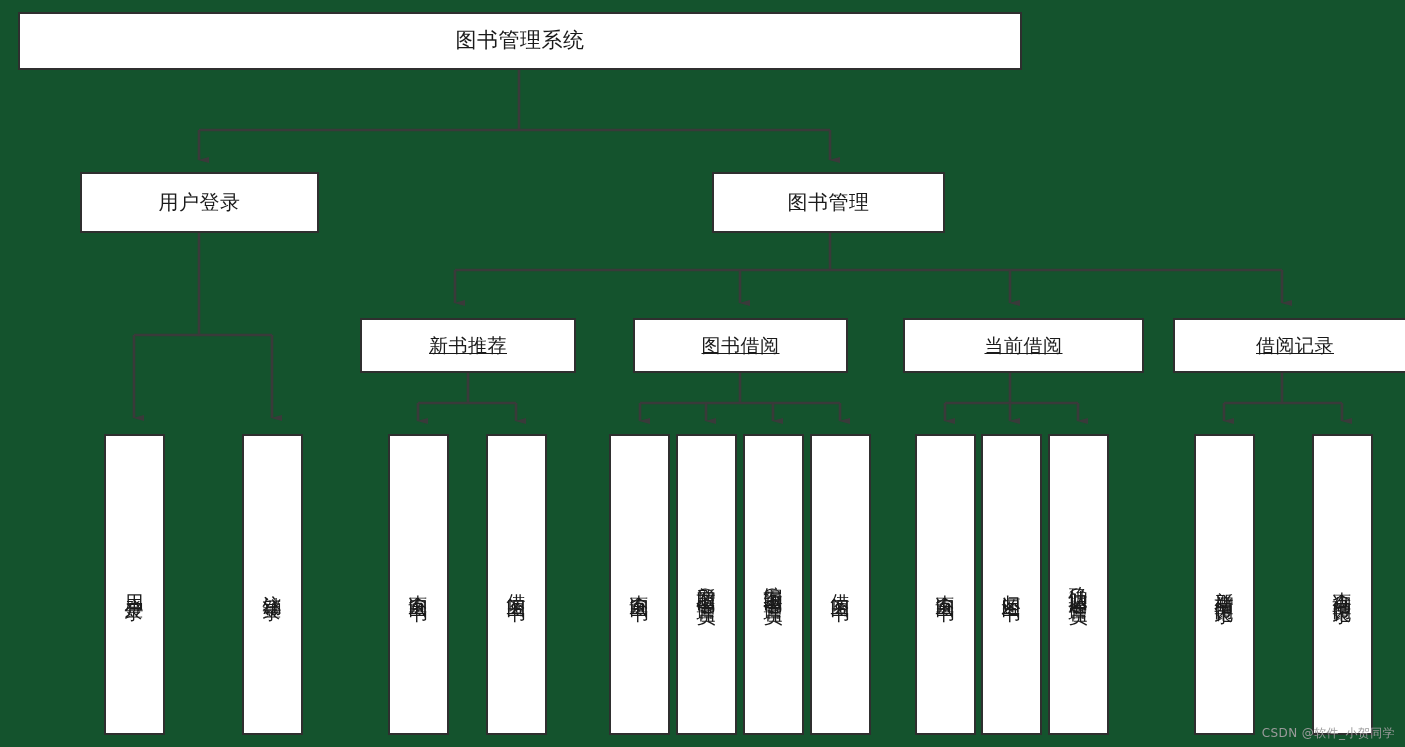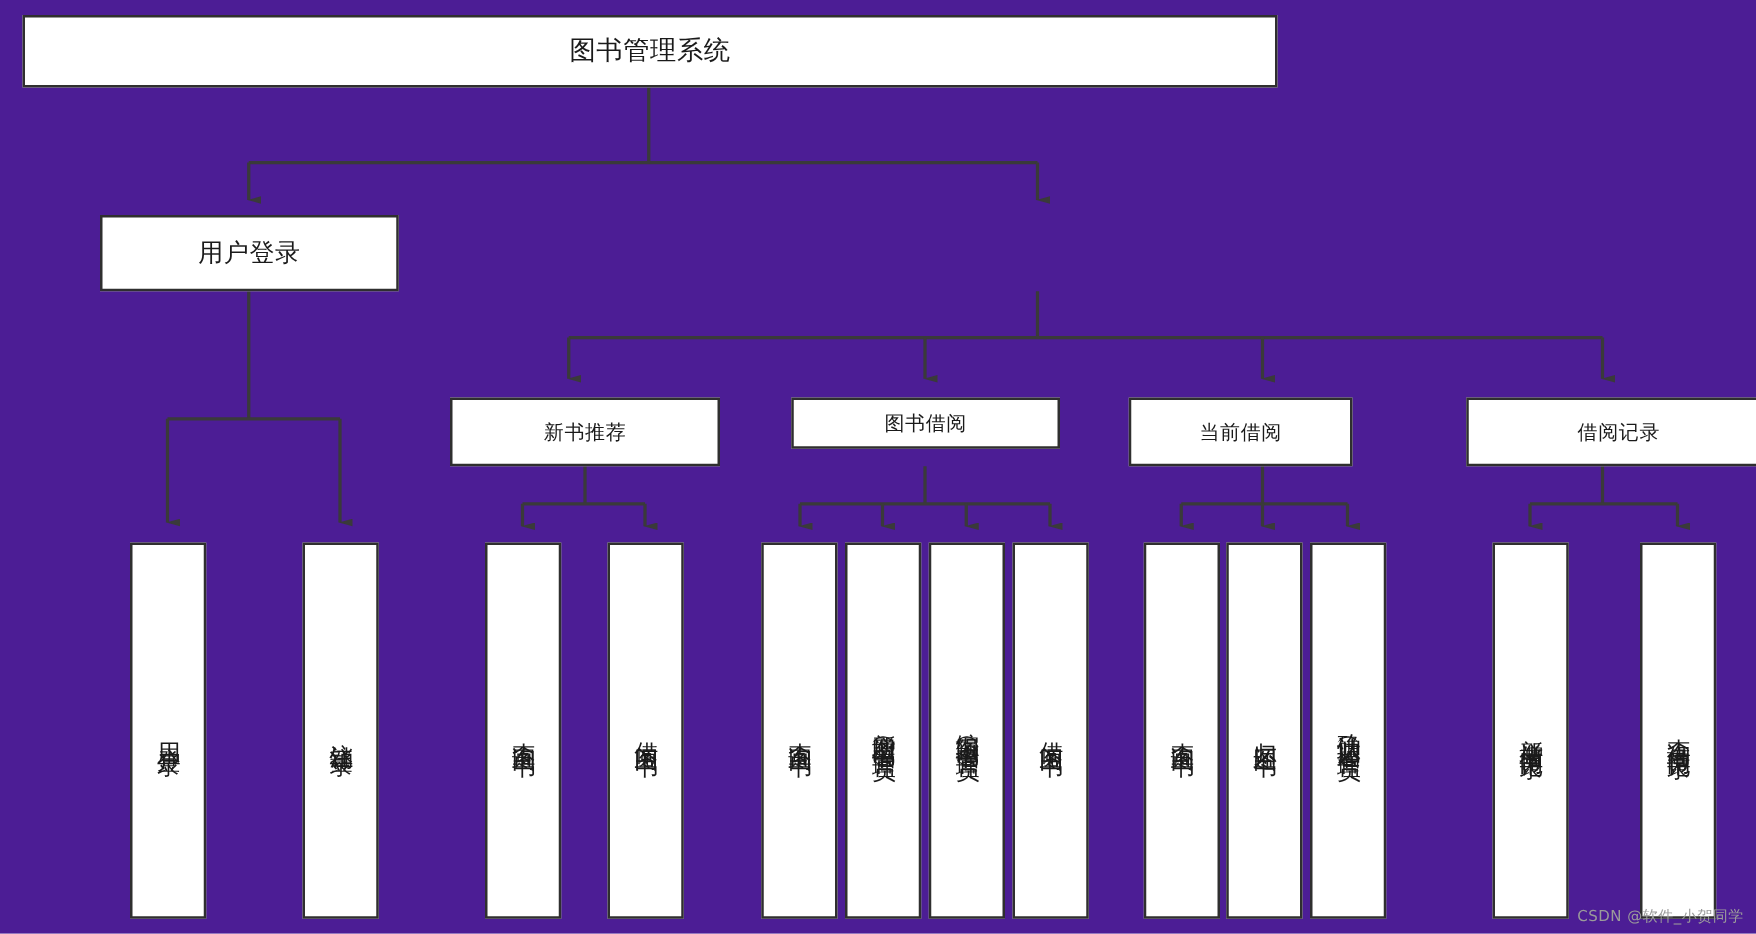--- a/index.html
+++ b/index.html
@@ -8,21 +8,21 @@
     padding: 0;
     background: #ffffff;
   }
   body {
     font-family: "DejaVu Sans", "Liberation Sans", sans-serif;
   }
   #canvas {
     position: relative;
     width: 1405px;
     height: 747px;
-    background: #4c1d95;
+    background: #14532d;
     overflow: hidden;
   }
   #edges {
     position: absolute;
     left: 0;
     top: 0;
     width: 1405px;
     height: 747px;
     pointer-events: none;
   }
@@ -37,21 +37,22 @@
     color: #1a1a1a;
     z-index: 2;
   }
   .node.root {
     font-size: 21px;
   }
   .node.lvl1 {
     font-size: 20px;
   }
   .node.lvl2 {
-    font-size: 16px;
+    font-size: 19px;
+    text-decoration: underline;
   }
   .node.leaf {
     font-size: 19px;
     align-items: center;
     justify-content: center;
     padding-top: 0;
   }
   .node .label {
     display: block;
     line-height: 1.12;
@@ -131,28 +132,31 @@
     </g>
   </svg>
 
   <div class="node root" style="left:18px; top:12px; width:1004px; height:58px;">
     <span class="label">图书管理系统</span>
   </div>
 
   <div class="node lvl1" style="left:80px; top:172px; width:239px; height:61px;">
     <span class="label">用户登录</span>
   </div>
+  <div class="node lvl1" style="left:712px; top:172px; width:233px; height:61px;">
+    <span class="label">图书管理</span>
+  </div>
 
   <div class="node lvl2" style="left:360px; top:318px; width:216px; height:55px;">
     <span class="label">新书推荐</span>
   </div>
-  <div class="node lvl2" style="left:633px; top:318px; width:215px; height:41px;">
+  <div class="node lvl2" style="left:633px; top:318px; width:215px; height:55px;">
     <span class="label">图书借阅</span>
   </div>
-  <div class="node lvl2" style="left:903px; top:318px; width:179px; height:55px;">
+  <div class="node lvl2" style="left:903px; top:318px; width:241px; height:55px;">
     <span class="label">当前借阅</span>
   </div>
   <div class="node lvl2" style="left:1173px; top:318px; width:244px; height:55px;">
     <span class="label">借阅记录</span>
   </div>
 
   <div class="node leaf" style="left:104px; top:434px; width:61px; height:301px;">
     <span class="label">用户登录</span>
   </div>
   <div class="node leaf" style="left:242px; top:434px; width:61px; height:301px;">

